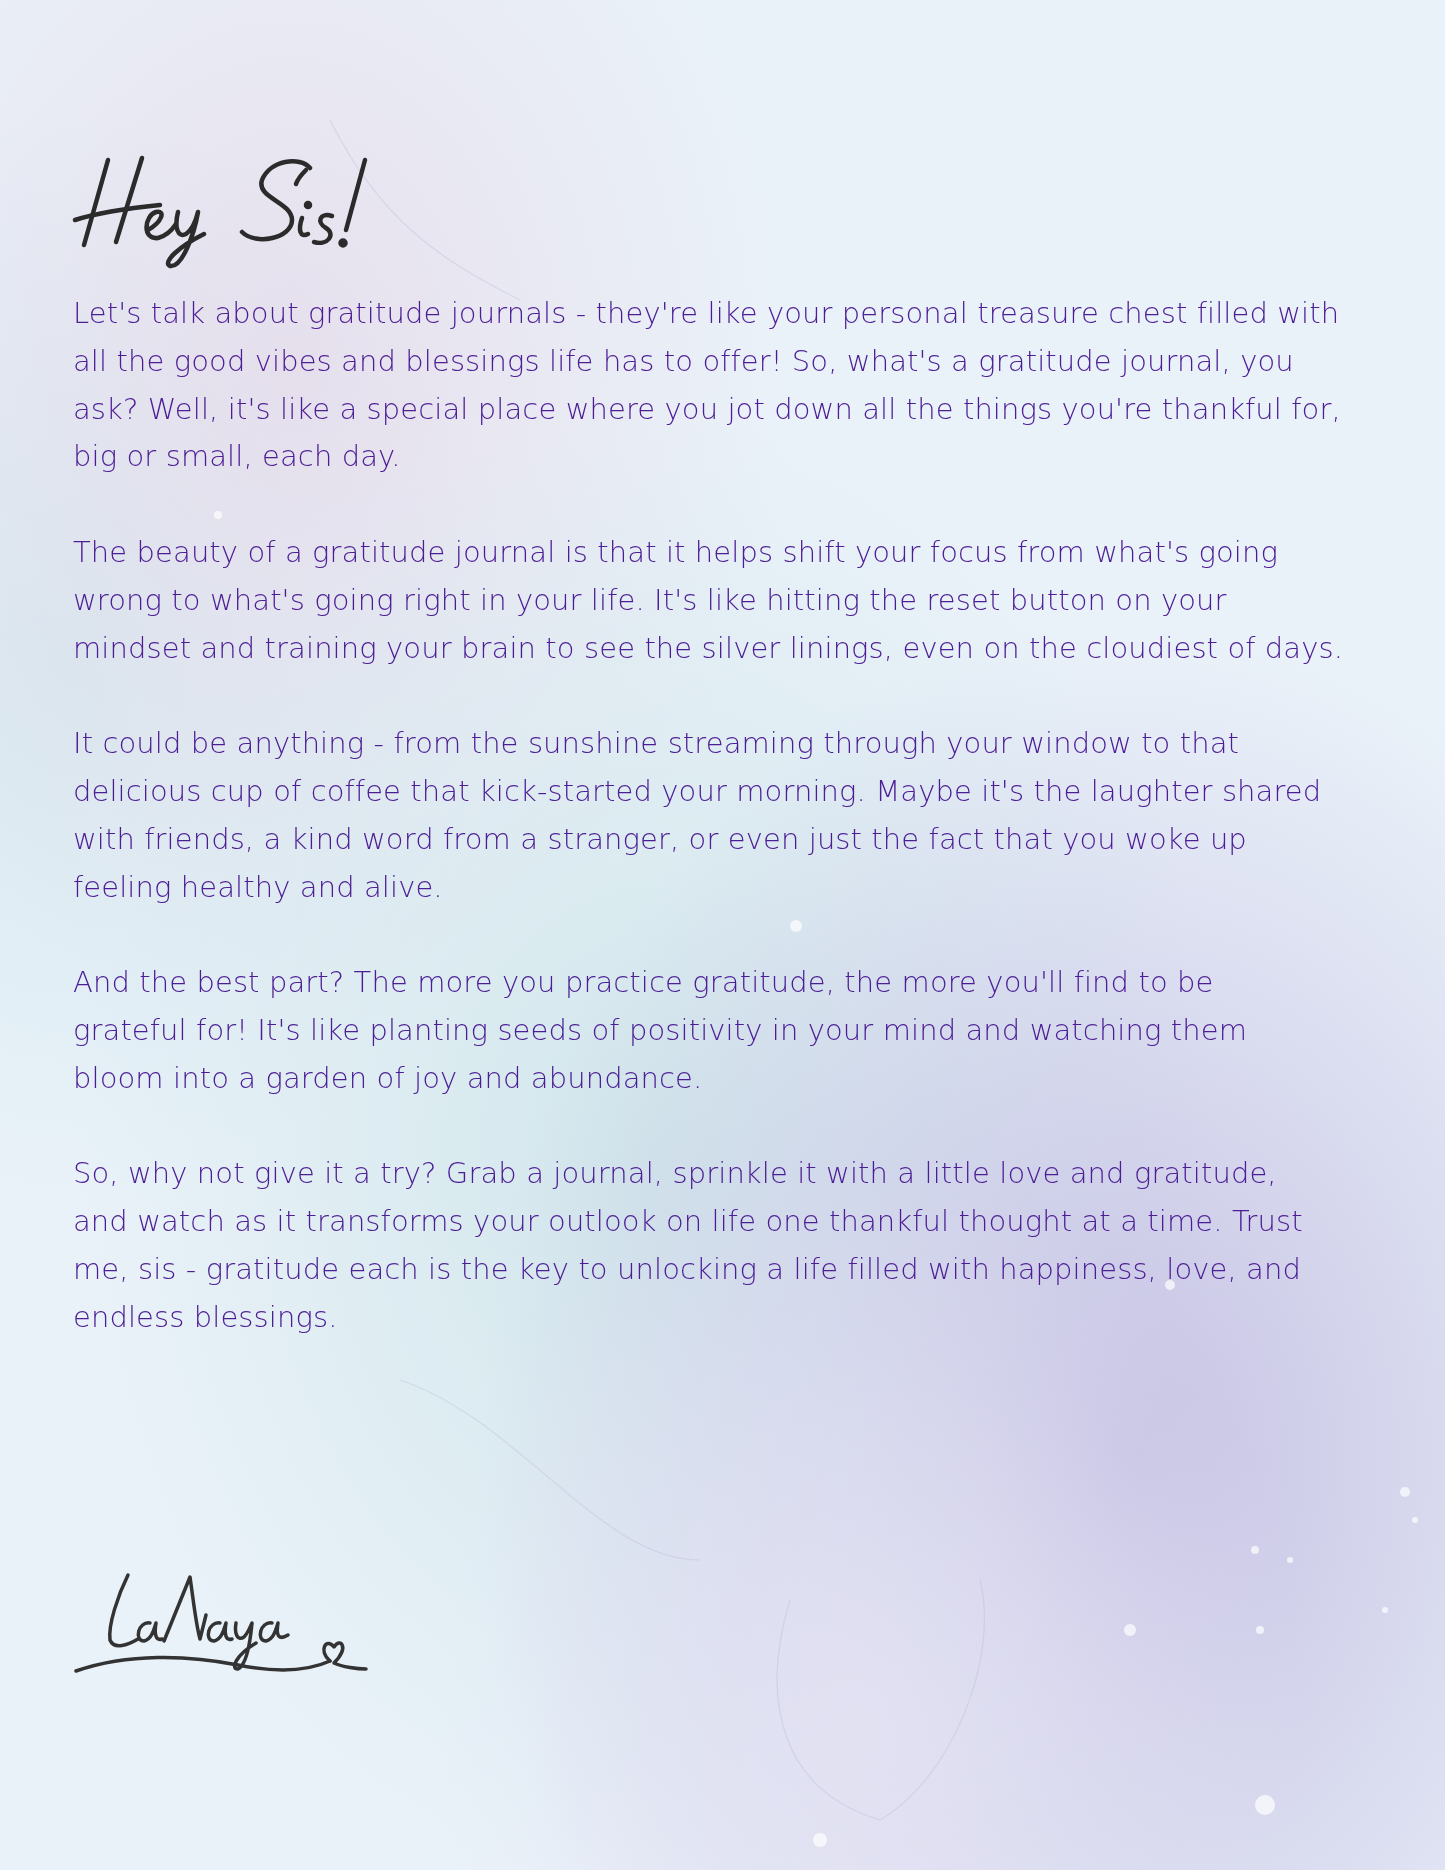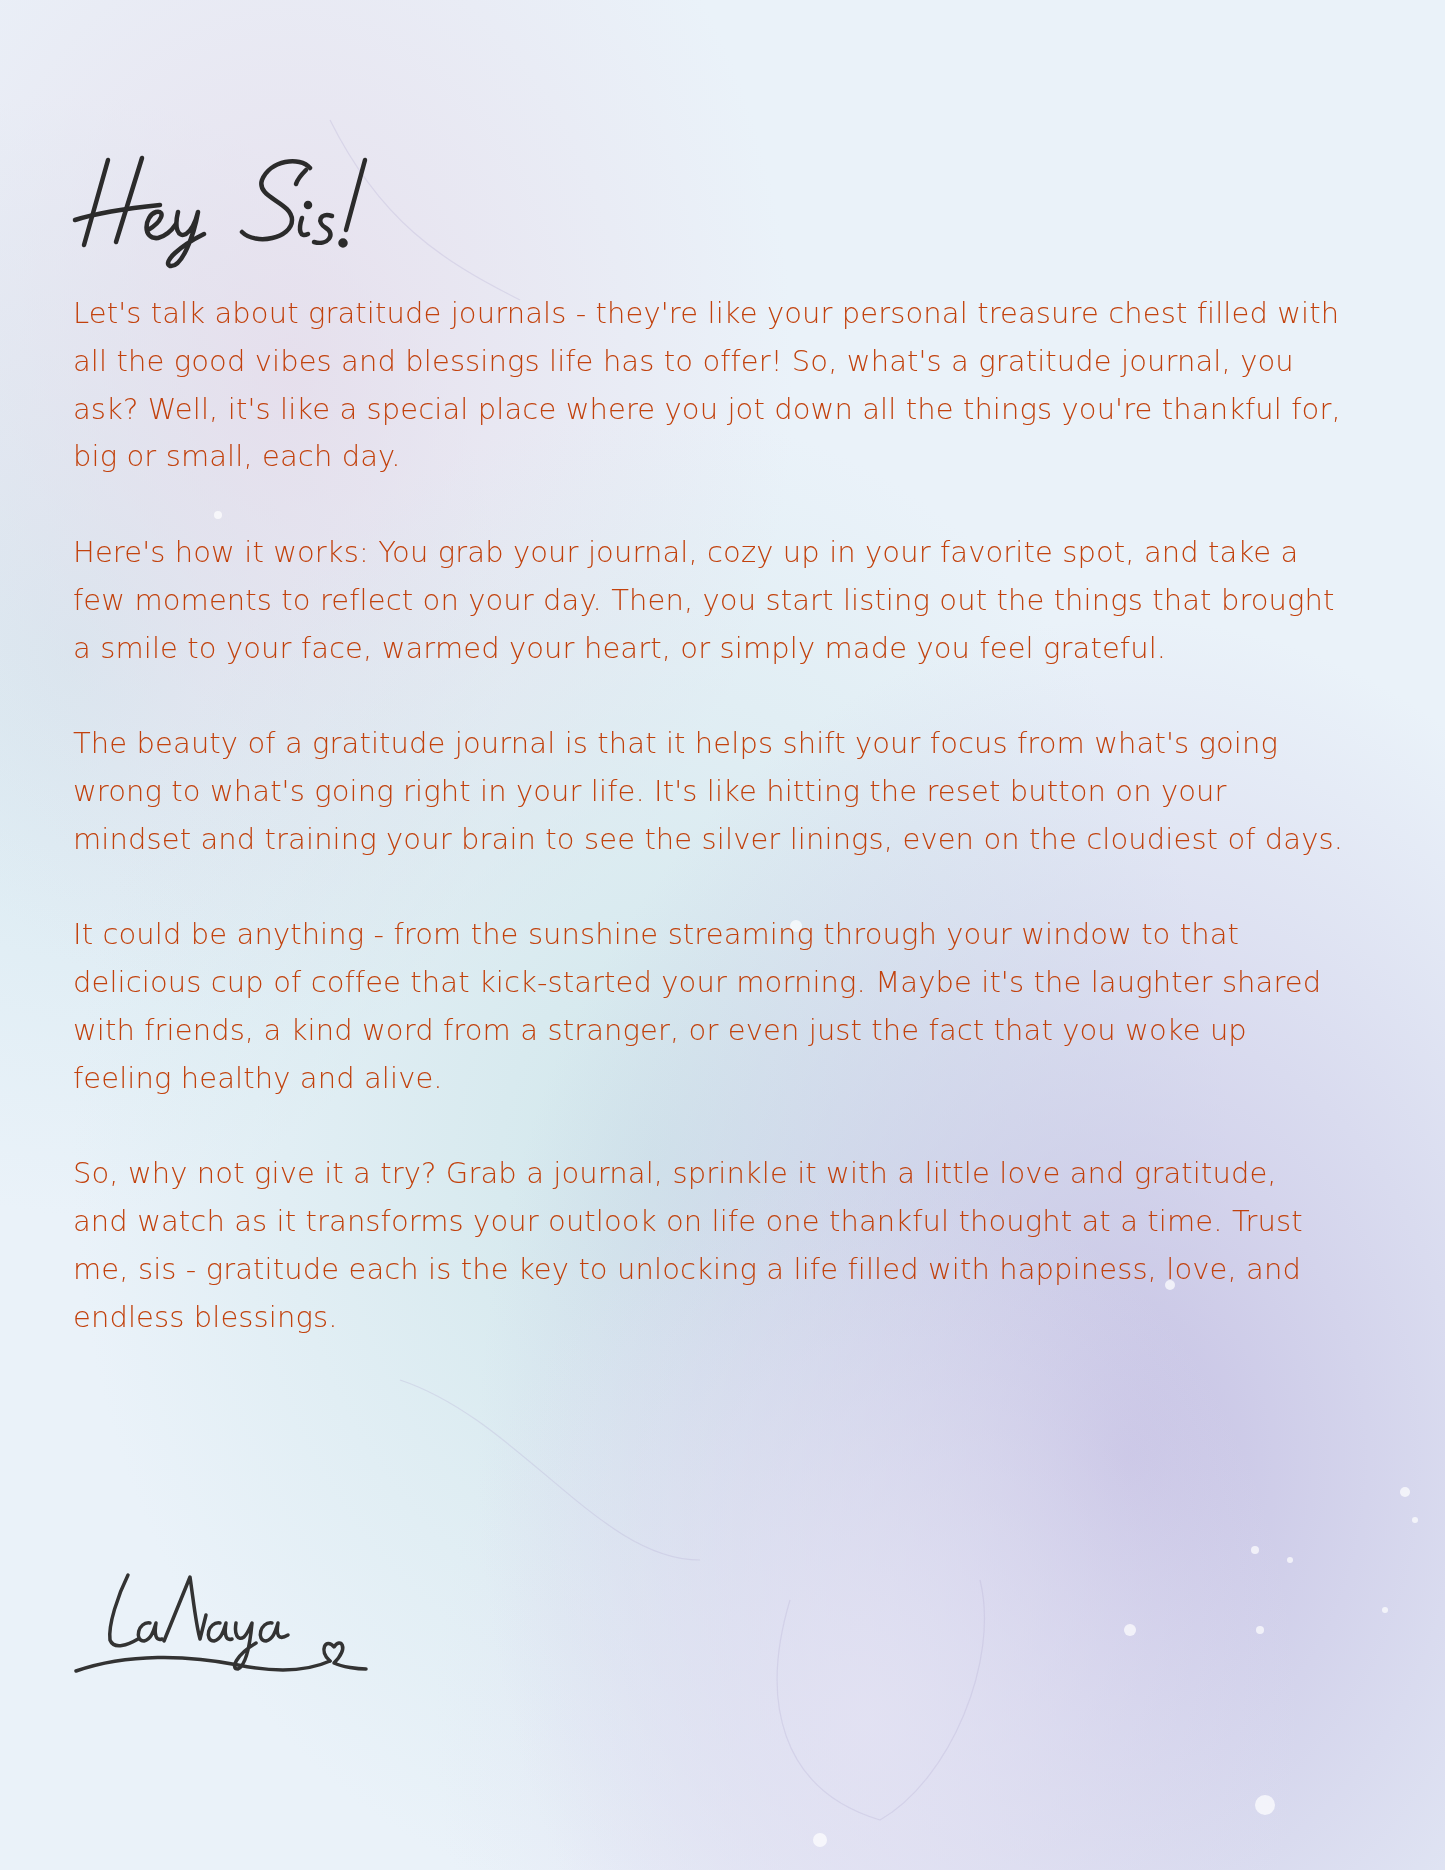--- a/index.html
+++ b/index.html
@@ -8,21 +8,21 @@
     background:#eaf2f9;
     font-family:"DejaVu Sans", sans-serif;
   }
   .bg { position:absolute; inset:0; z-index:0; }
   .page { position:absolute; inset:0; z-index:1; }
   .title {
     position:absolute; left:70px; top:150px; width:330px; height:120px;
   }
   .body-text {
     position:absolute; left:73px; top:290px; width:1320px;
-    color:#c2410c; font-size:29px; line-height:47.8px;
+    color:#4c1d95; font-size:29px; line-height:47.8px;
     letter-spacing:0.1px; font-weight:300;
   }
   .para { margin:0 0 47.8px 0; white-space:pre-line; }
   .signature { position:absolute; left:68px; top:1565px; width:310px; height:120px; }
   .sr { position:absolute; width:1px; height:1px; overflow:hidden; clip:rect(0 0 0 0); }
 </style>
 </head>
 <body>
 
 <svg class="bg" width="1445" height="1870" viewBox="0 0 1445 1870">
@@ -102,30 +102,30 @@
         <circle cx="273" cy="93" r="2.5" fill="#2b2b2b"></circle>
       </g>
     </svg>
   </div>
 
   <div class="body-text">
     <p class="para">Let's talk about gratitude journals - they're like your personal treasure chest filled with
 all the good vibes and blessings life has to offer! So, what's a gratitude journal, you
 ask? Well, it's like a special place where you jot down all the things you're thankful for,
 big or small, each day.</p>
-    <p class="para">Here's how it works: You grab your journal, cozy up in your favorite spot, and take a
-few moments to reflect on your day. Then, you start listing out the things that brought
-a smile to your face, warmed your heart, or simply made you feel grateful.</p>
     <p class="para">The beauty of a gratitude journal is that it helps shift your focus from what's going
 wrong to what's going right in your life. It's like hitting the reset button on your
 mindset and training your brain to see the silver linings, even on the cloudiest of days.</p>
     <p class="para">It could be anything - from the sunshine streaming through your window to that
 delicious cup of coffee that kick-started your morning. Maybe it's the laughter shared
 with friends, a kind word from a stranger, or even just the fact that you woke up
 feeling healthy and alive.</p>
+    <p class="para">And the best part? The more you practice gratitude, the more you'll find to be
+grateful for! It's like planting seeds of positivity in your mind and watching them
+bloom into a garden of joy and abundance.</p>
     <p class="para">So, why not give it a try? Grab a journal, sprinkle it with a little love and gratitude,
 and watch as it transforms your outlook on life one thankful thought at a time. Trust
 me, sis - gratitude each is the key to unlocking a life filled with happiness, love, and
 endless blessings.</p>
   </div>
 
   <div class="signature">
     <span class="sr">LaNaya</span>
     <svg width="310" height="120" viewBox="0 0 310 120">
       <g fill="none" stroke="#333333" stroke-width="3.5" stroke-linecap="round" stroke-linejoin="round">

